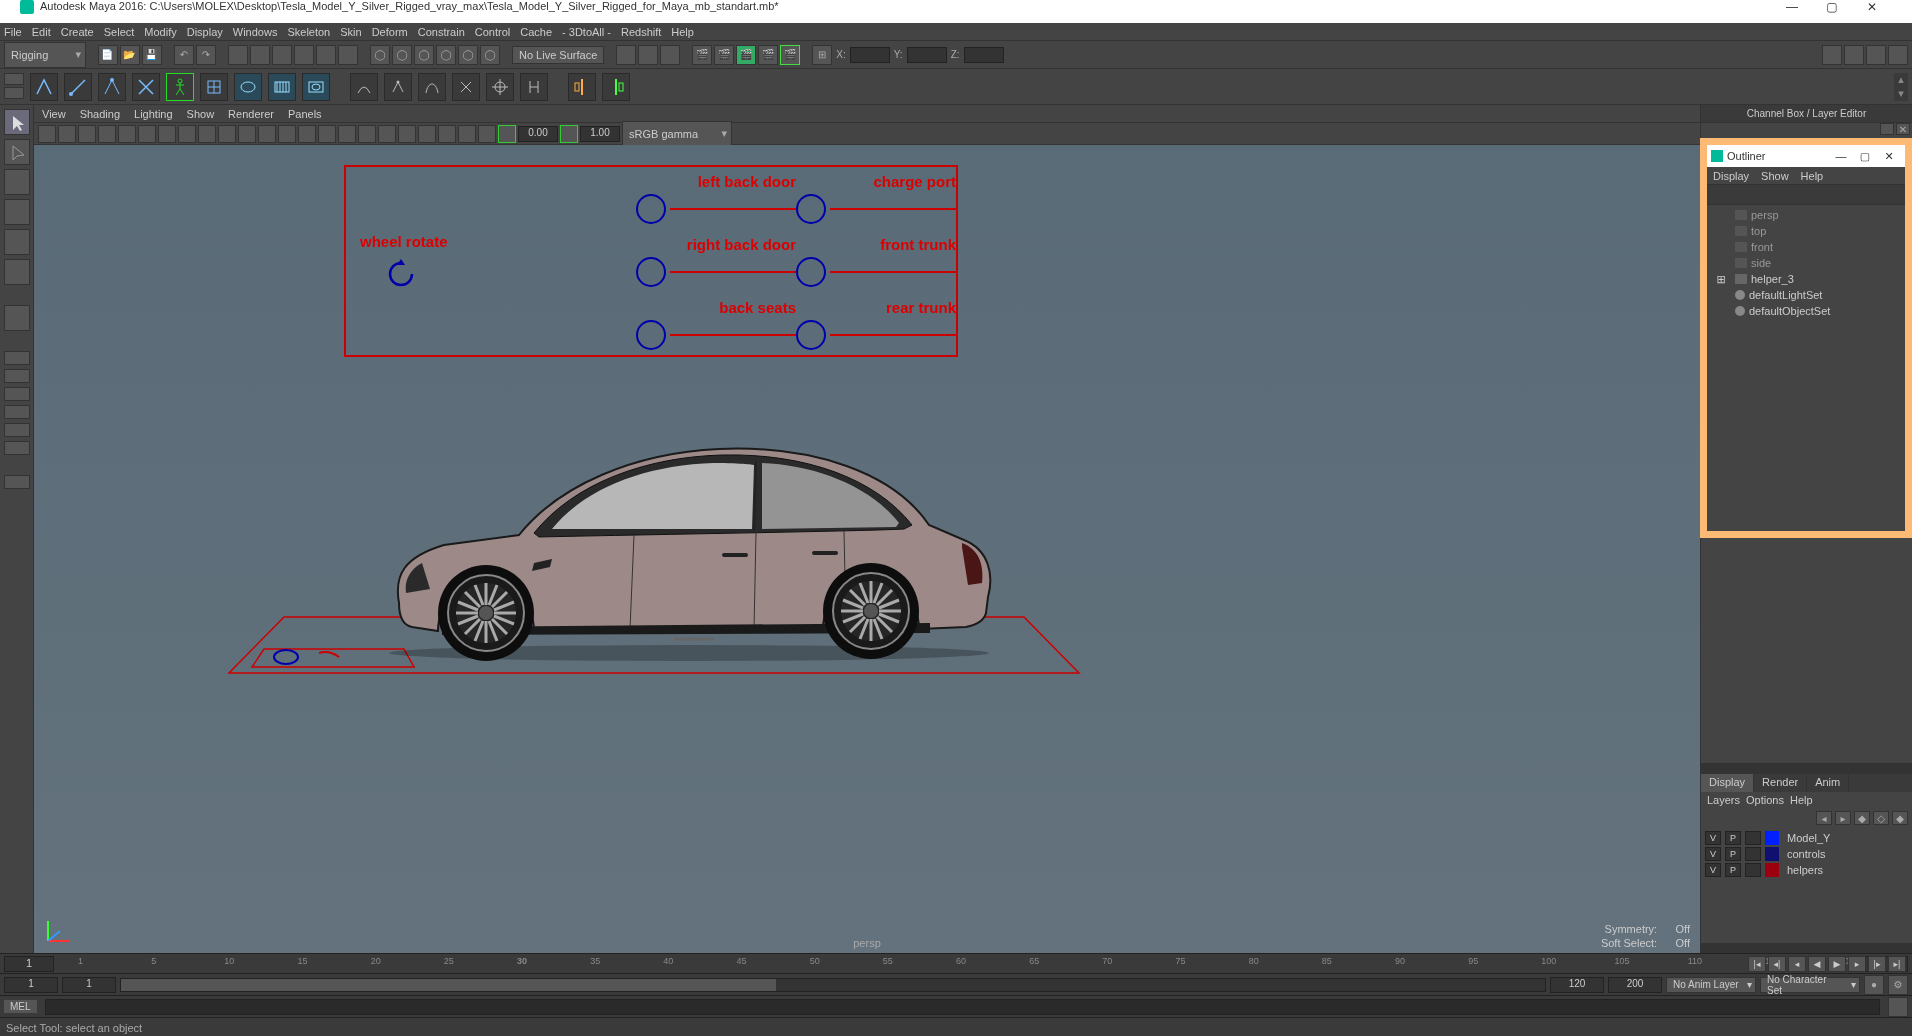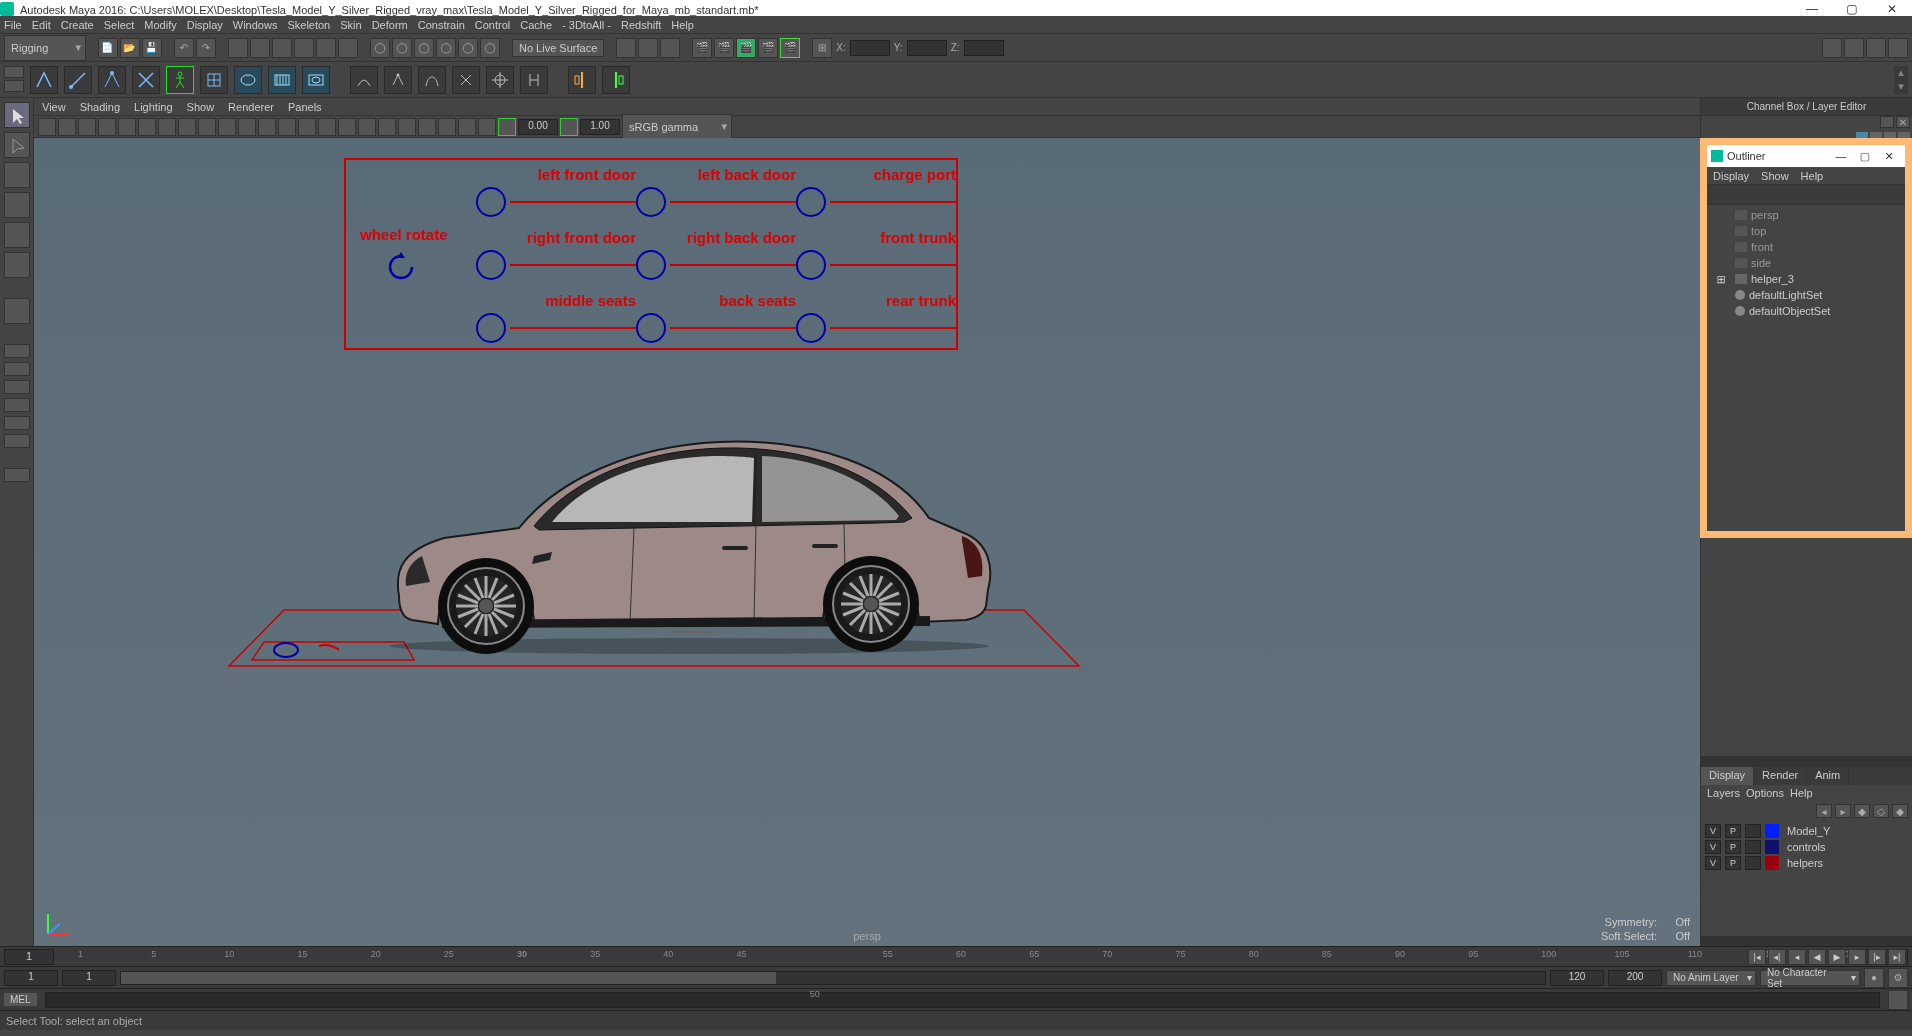--- a/index.html
+++ b/index.html
@@ -1,19 +1,19 @@
 <!DOCTYPE html>
 <html><head>
 <meta charset="utf-8">
 <style>
 * { margin: 0; padding: 0; box-sizing: border-box; font-family: "Segoe UI", Tahoma, sans-serif; font-size: 11px; user-select: none; }
 html, body { width: 100%; height: 100%; background: #444; color: #ccc; overflow: hidden; }
 
 
-.titlebar { height: 16px; background: #fff; color: #333; display: flex; align-items: flex-end; padding: 0 0; }
+.titlebar { height: 23px; background: #fff; color: #333; display: flex; align-items: flex-start; padding: 0 20px; }
 .titlebar .logo { width: 14px; height: 14px; background: #0b9; border-radius: 2px; margin-right: 6px; }
 .titlebar .title { flex: 1; font-size: 11px; }
 .titlebar .winbtn { width: 40px; text-align: center; font-size: 12px; color: #333; }
 
 
 .menubar { height: 18px; background: #444; display: flex; align-items: center; padding: 0 4px; gap: 10px; border-bottom: 1px solid #333; }
 .menubar span { color: #ccc; font-size: 11px; }
 
 
 .toolrow { height: 28px; background: #444; border-bottom: 1px solid #333; display: flex; align-items: center; padding: 0 4px; gap: 2px; }
@@ -375,37 +375,20 @@
       <div class="dropdown" style="width:110px">sRGB gamma</div>
     </div>
     <div class="viewport">
 
       <div class="rigpanel">
         <div class="wheel-lbl">wheel rotate</div>
         <svg class="wheel-icon" viewBox="0 0 34 34">
           <path d="M28 17 A11 11 0 1 1 17 6" fill="none" stroke="#00a" stroke-width="2.5"></path>
           <path d="M17 2 L13 8 L21 8 Z" fill="#00a"></path>
         </svg>
-        <div class="col" style="left:130px;top:6px">
-          <div class="riglbl">left front door</div>
-          <div class="rigctrl">
-              <div class="rigcircle"></div>
-              <div class="rigslider"></div>
-            </div>
-          <div class="riglbl">right front door</div>
-          <div class="rigctrl">
-              <div class="rigcircle"></div>
-              <div class="rigslider"></div>
-            </div>
-          <div class="riglbl">middle seats</div>
-          <div class="rigctrl">
-              <div class="rigcircle"></div>
-              <div class="rigslider"></div>
-            </div>
-        </div>
         <div class="col" style="left:450px;top:6px">
           <div class="riglbl">charge port</div>
           <div class="rigctrl">
               <div class="rigcircle"></div>
               <div class="rigslider"></div>
             </div>
           <div class="riglbl">front trunk</div>
           <div class="rigctrl">
               <div class="rigcircle"></div>
               <div class="rigslider"></div>
@@ -679,21 +662,21 @@
       <span class="tick" style="left: 0%;">1</span>
       <span class="tick" style="left: 4.16667%;">5</span>
       <span class="tick" style="left: 8.33333%;">10</span>
       <span class="tick" style="left: 12.5%;">15</span>
       <span class="tick" style="left: 16.6667%;">20</span>
       <span class="tick" style="left: 20.8333%;">25</span>
       <span class="tick" style="left: 25%; font-weight: bold;">30</span>
       <span class="tick" style="left: 29.1667%;">35</span>
       <span class="tick" style="left: 33.3333%;">40</span>
       <span class="tick" style="left: 37.5%;">45</span>
-      <span class="tick" style="left: 41.6667%; margin-top: 40px;">50</span>
+      <span class="tick" style="left: 41.6667%;">50</span>
       <span class="tick" style="left: 45.8333%;">55</span>
       <span class="tick" style="left: 50%;">60</span>
       <span class="tick" style="left: 54.1667%;">65</span>
       <span class="tick" style="left: 58.3333%;">70</span>
       <span class="tick" style="left: 62.5%;">75</span>
       <span class="tick" style="left: 66.6667%;">80</span>
       <span class="tick" style="left: 70.8333%;">85</span>
       <span class="tick" style="left: 75%;">90</span>
       <span class="tick" style="left: 79.1667%;">95</span>
       <span class="tick" style="left: 83.3333%;">100</span>

